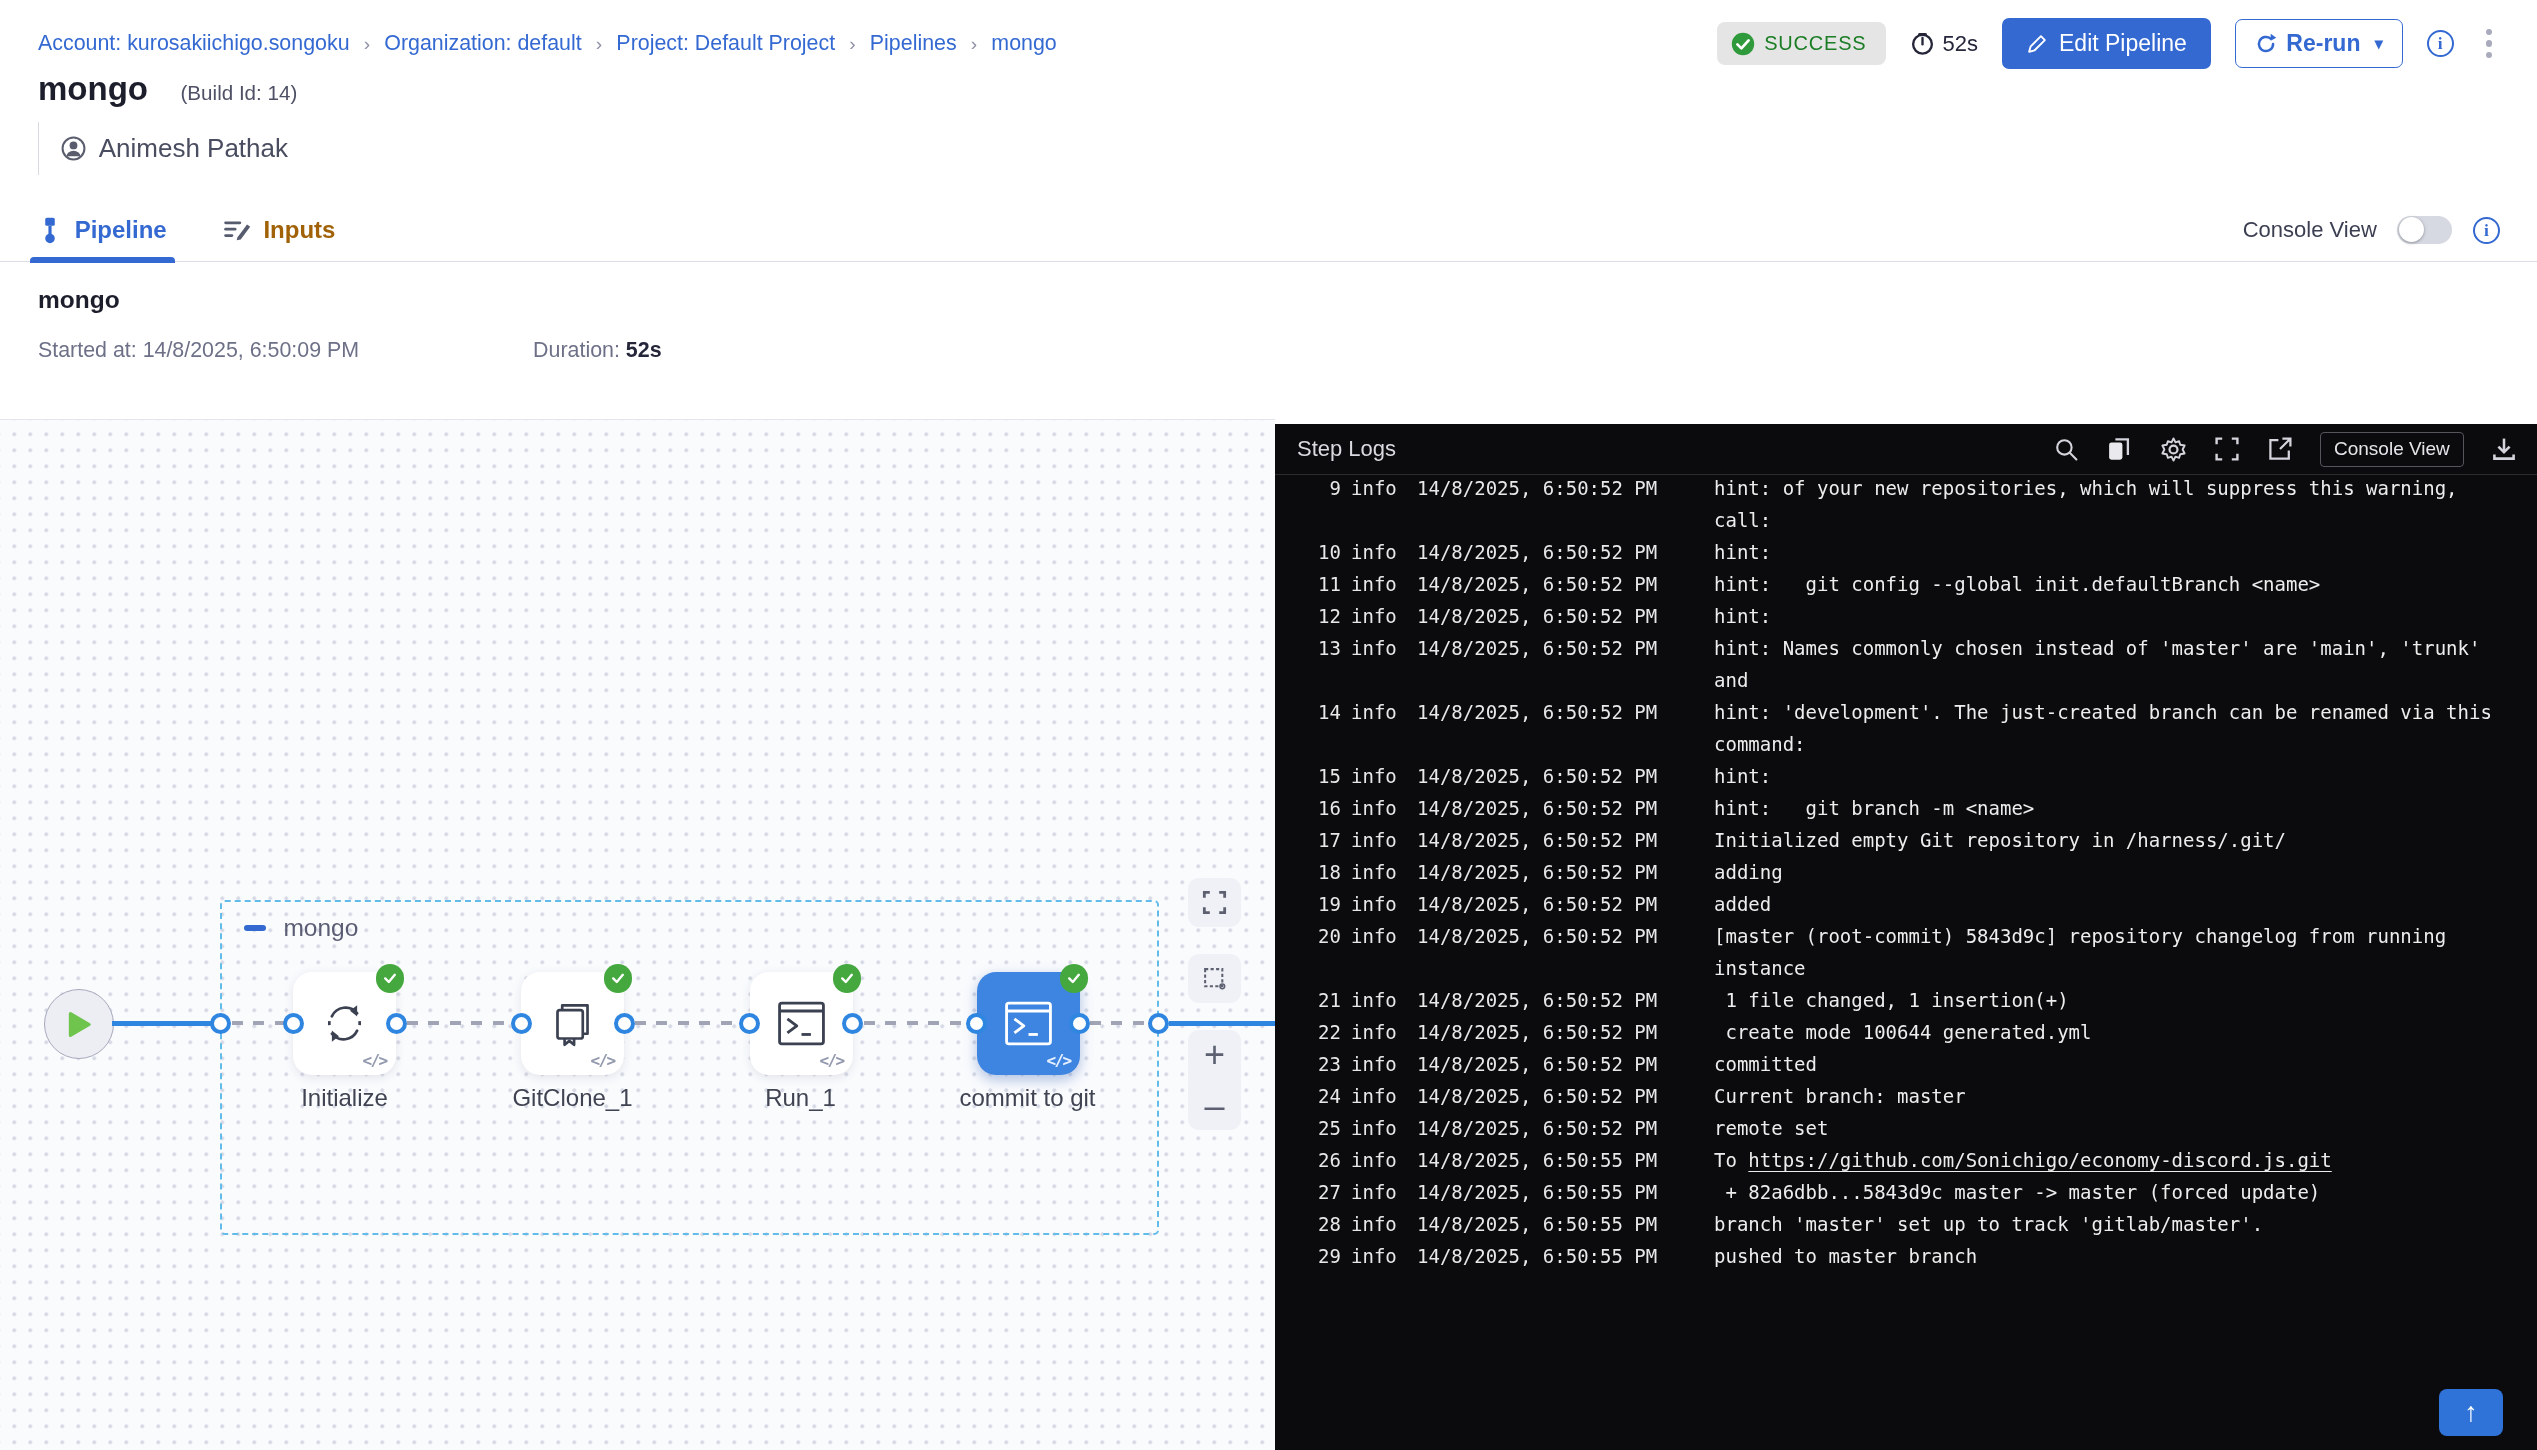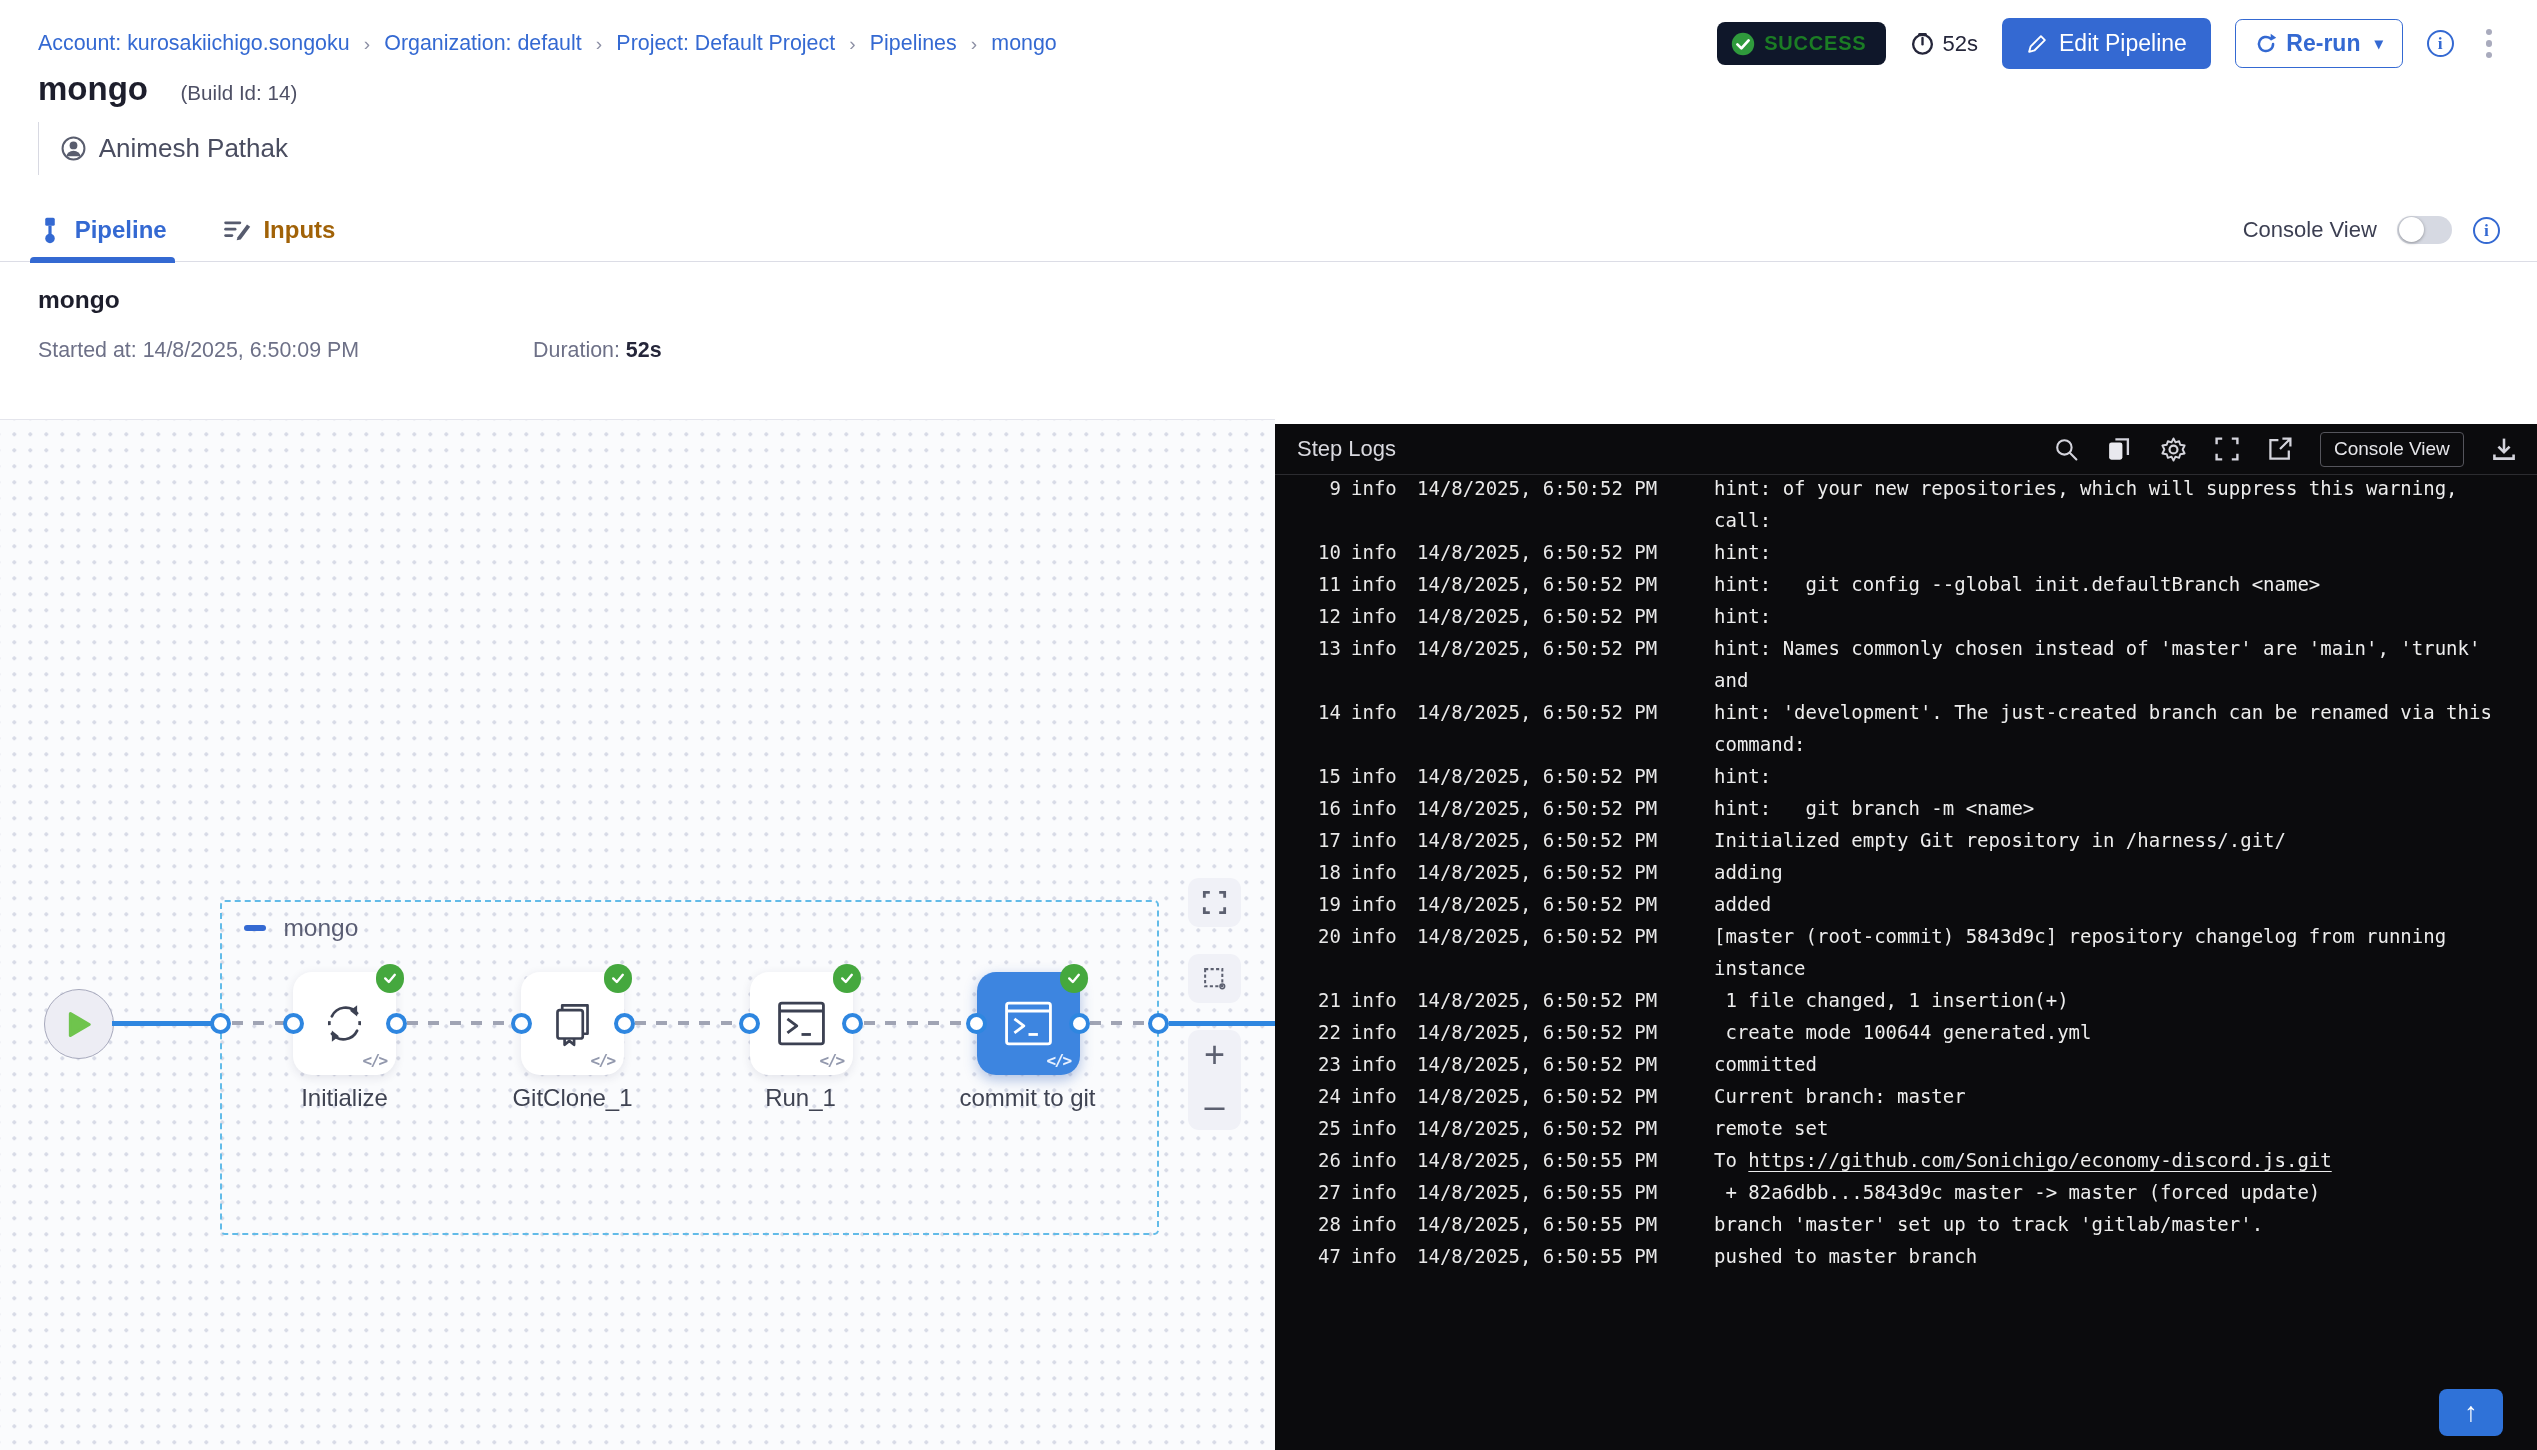--- a/index.html
+++ b/index.html
@@ -6,22 +6,22 @@
   html,body { width:2538px; height:1450px; overflow:hidden; background:#fff;
     font-family:"Liberation Sans", sans-serif; color:#1d1e2c; }
 
   
   #topbar { position:absolute; left:0; top:0; width:2538px; height:87px;
     display:flex; align-items:center; justify-content:space-between; padding:0 38px; }
   #breadcrumb { display:flex; align-items:center; gap:14.2px; font-size:21.4px; }
   #breadcrumb .crumb { color:var(--accent); cursor:pointer; }
   #breadcrumb .sep { color:#8d90a5; font-size:19px; }
   #actions { display:flex; align-items:center; gap:24px; }
-  .badge-success { display:flex; gap:9.5px; background:#0f172a;
-    color:#1b7d24; font-weight:bold; font-size:20px; letter-spacing:0.8px;
+  .badge-success { display:flex; gap:9.5px; background:#e5e5e5;
+    color:#1b7d24; font-weight:normal; font-size:20px; letter-spacing:0.8px;
     padding:9.5px 19px 9.5px 14.2px; border-radius:8px; }
   .dur { display:flex; align-items:center; gap:8px; font-size:22px; color:#25263a; }
   .btn-primary { display:flex; align-items:center; gap:11px; background:var(--accent);
     color:#fff; font-size:23px; padding:12px 24px; border-radius:7.1px; border:none; cursor:pointer; }
   .btn-outline { display:flex; align-items:center; gap:9.5px; background:#fff;
     color:var(--accent); font-size:23px; font-weight:bold; padding:10.3px 19px;
     border:1.6px solid var(--accent); border-radius:7.1px; cursor:pointer; }
   .caret { font-size:16px; margin-left:4.7px; }
   .info-i { width:27px; height:27px; border:2px solid var(--accent); border-radius:50%;
     color:var(--accent); font-size:17.4px; font-weight:bold; display:flex;
@@ -390,17 +390,17 @@
       <div class="logrow"><span class="n">20</span><span class="lv">info</span><span class="ts">14/8/2025, 6:50:52 PM</span><span class="msg">[master (root-commit) 5843d9c] repository changelog from running</span></div>
       <div class="logrow"><span class="n"></span><span class="lv"></span><span class="ts"></span><span class="msg">instance</span></div>
       <div class="logrow"><span class="n">21</span><span class="lv">info</span><span class="ts">14/8/2025, 6:50:52 PM</span><span class="msg"> 1 file changed, 1 insertion(+)</span></div>
       <div class="logrow"><span class="n">22</span><span class="lv">info</span><span class="ts">14/8/2025, 6:50:52 PM</span><span class="msg"> create mode 100644 generated.yml</span></div>
       <div class="logrow"><span class="n">23</span><span class="lv">info</span><span class="ts">14/8/2025, 6:50:52 PM</span><span class="msg">committed</span></div>
       <div class="logrow"><span class="n">24</span><span class="lv">info</span><span class="ts">14/8/2025, 6:50:52 PM</span><span class="msg">Current branch: master</span></div>
       <div class="logrow"><span class="n">25</span><span class="lv">info</span><span class="ts">14/8/2025, 6:50:52 PM</span><span class="msg">remote set</span></div>
       <div class="logrow"><span class="n">26</span><span class="lv">info</span><span class="ts">14/8/2025, 6:50:55 PM</span><span class="msg">To <u>https://github.com/Sonichigo/economy-discord.js.git</u></span></div>
       <div class="logrow"><span class="n">27</span><span class="lv">info</span><span class="ts">14/8/2025, 6:50:55 PM</span><span class="msg"> + 82a6dbb...5843d9c master -&gt; master (forced update)</span></div>
       <div class="logrow"><span class="n">28</span><span class="lv">info</span><span class="ts">14/8/2025, 6:50:55 PM</span><span class="msg">branch 'master' set up to track 'gitlab/master'.</span></div>
-      <div class="logrow"><span class="n">47</span><span class="lv">info</span><span class="ts">14/8/2025, 6:50:55 PM</span><span class="msg">pushed to master branch</span></div>
+      <div class="logrow"><span class="n">29</span><span class="lv">info</span><span class="ts">14/8/2025, 6:50:55 PM</span><span class="msg">pushed to master branch</span></div>
     </div>
   <button id="scrolltop">↑</button>
 </div>
 
 
 </body></html>

